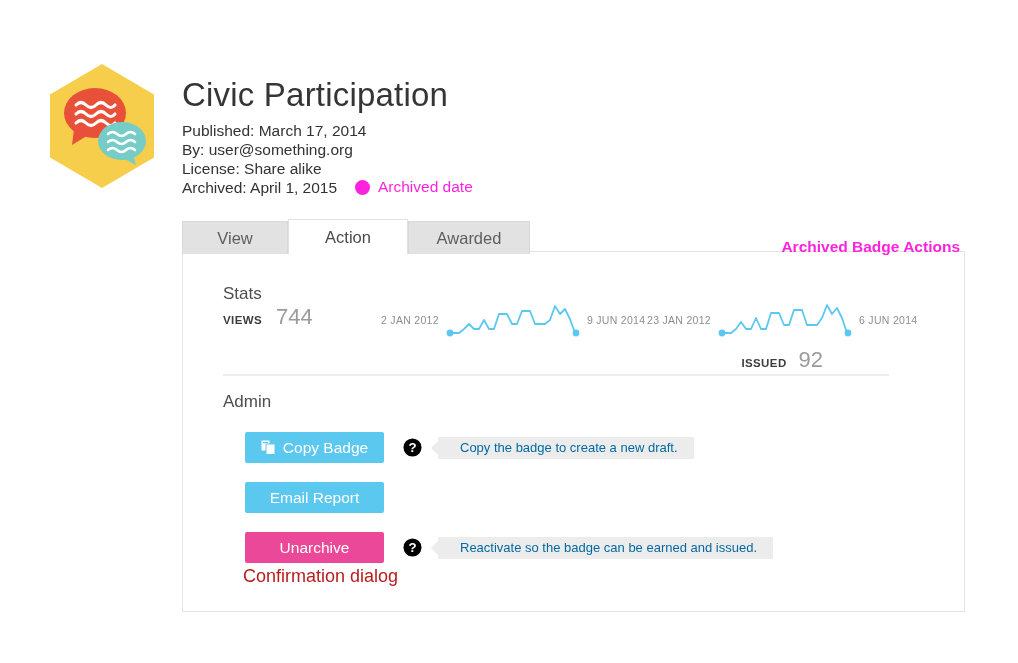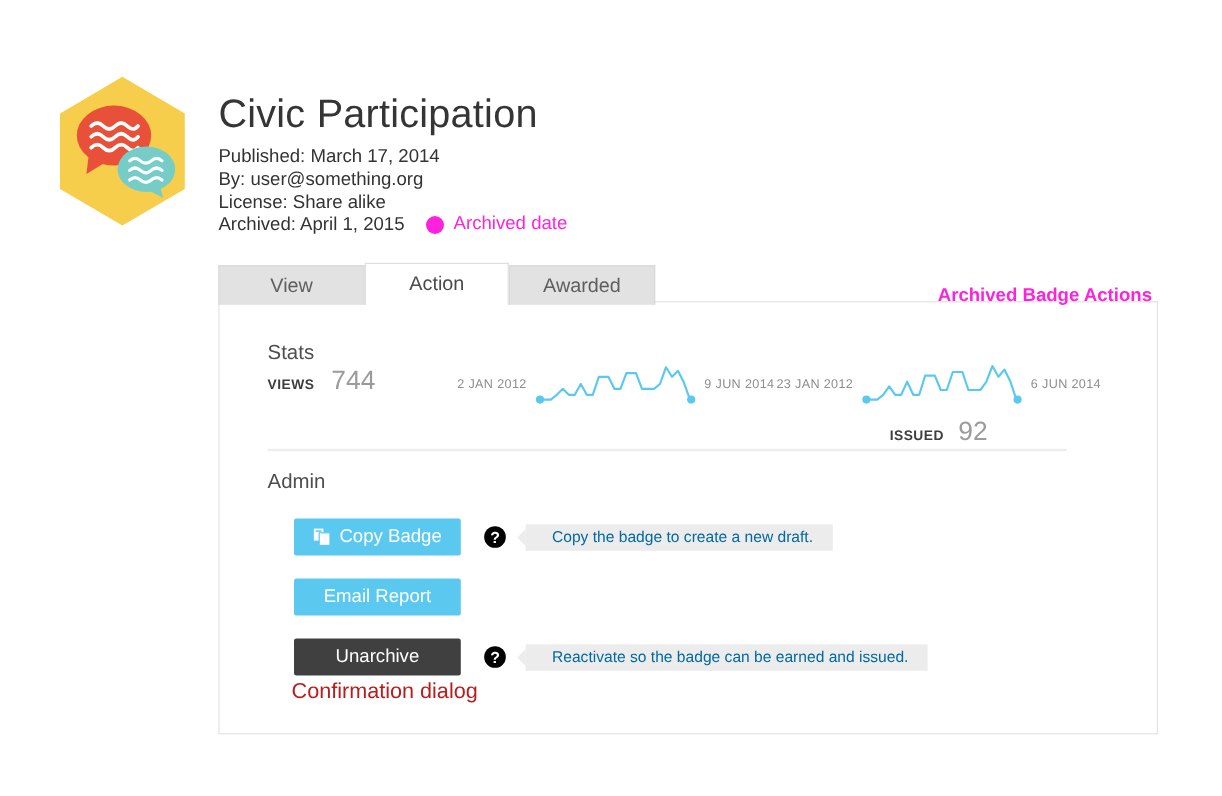--- a/index.html
+++ b/index.html
@@ -88,21 +88,21 @@
     font-size: 16.5px;
     text-align: center;
     color: #5e5e5e;
     background: #e2e2e2;
     border: 1px solid #d9d9d9;
     border-bottom: none;
     box-sizing: border-box;
     cursor: pointer;
     user-select: none;
   }
-  .tab.tab-view    { width: 122px; }
+  .tab.tab-view    { width: 106px; }
   .tab.tab-action  { width: 120px; }
   .tab.tab-awarded { width: 122px; }
   .tab.active {
     background: #ffffff;
     color: #4a4a4a;
     border-color: #e0e0e0;
     height: 35px;
     line-height: 34px;
     position: relative;
     z-index: 6;
@@ -230,21 +230,21 @@
     color: #ffffff;
     cursor: pointer;
     display: flex;
     align-items: center;
     justify-content: center;
     gap: 7px;
     padding: 0;
     box-sizing: border-box;
   }
   .btn-primary { background: #5bc8f0; }
-  .btn-dark    { background: #404040; }
+  .btn-dark    { background: #ec4899; }
 
   .copy-icon { display: block; }
 
   .help-icon {
     margin-left: 19px;
     width: 19px;
     height: 19px;
     display: block;
     cursor: pointer;
   }

